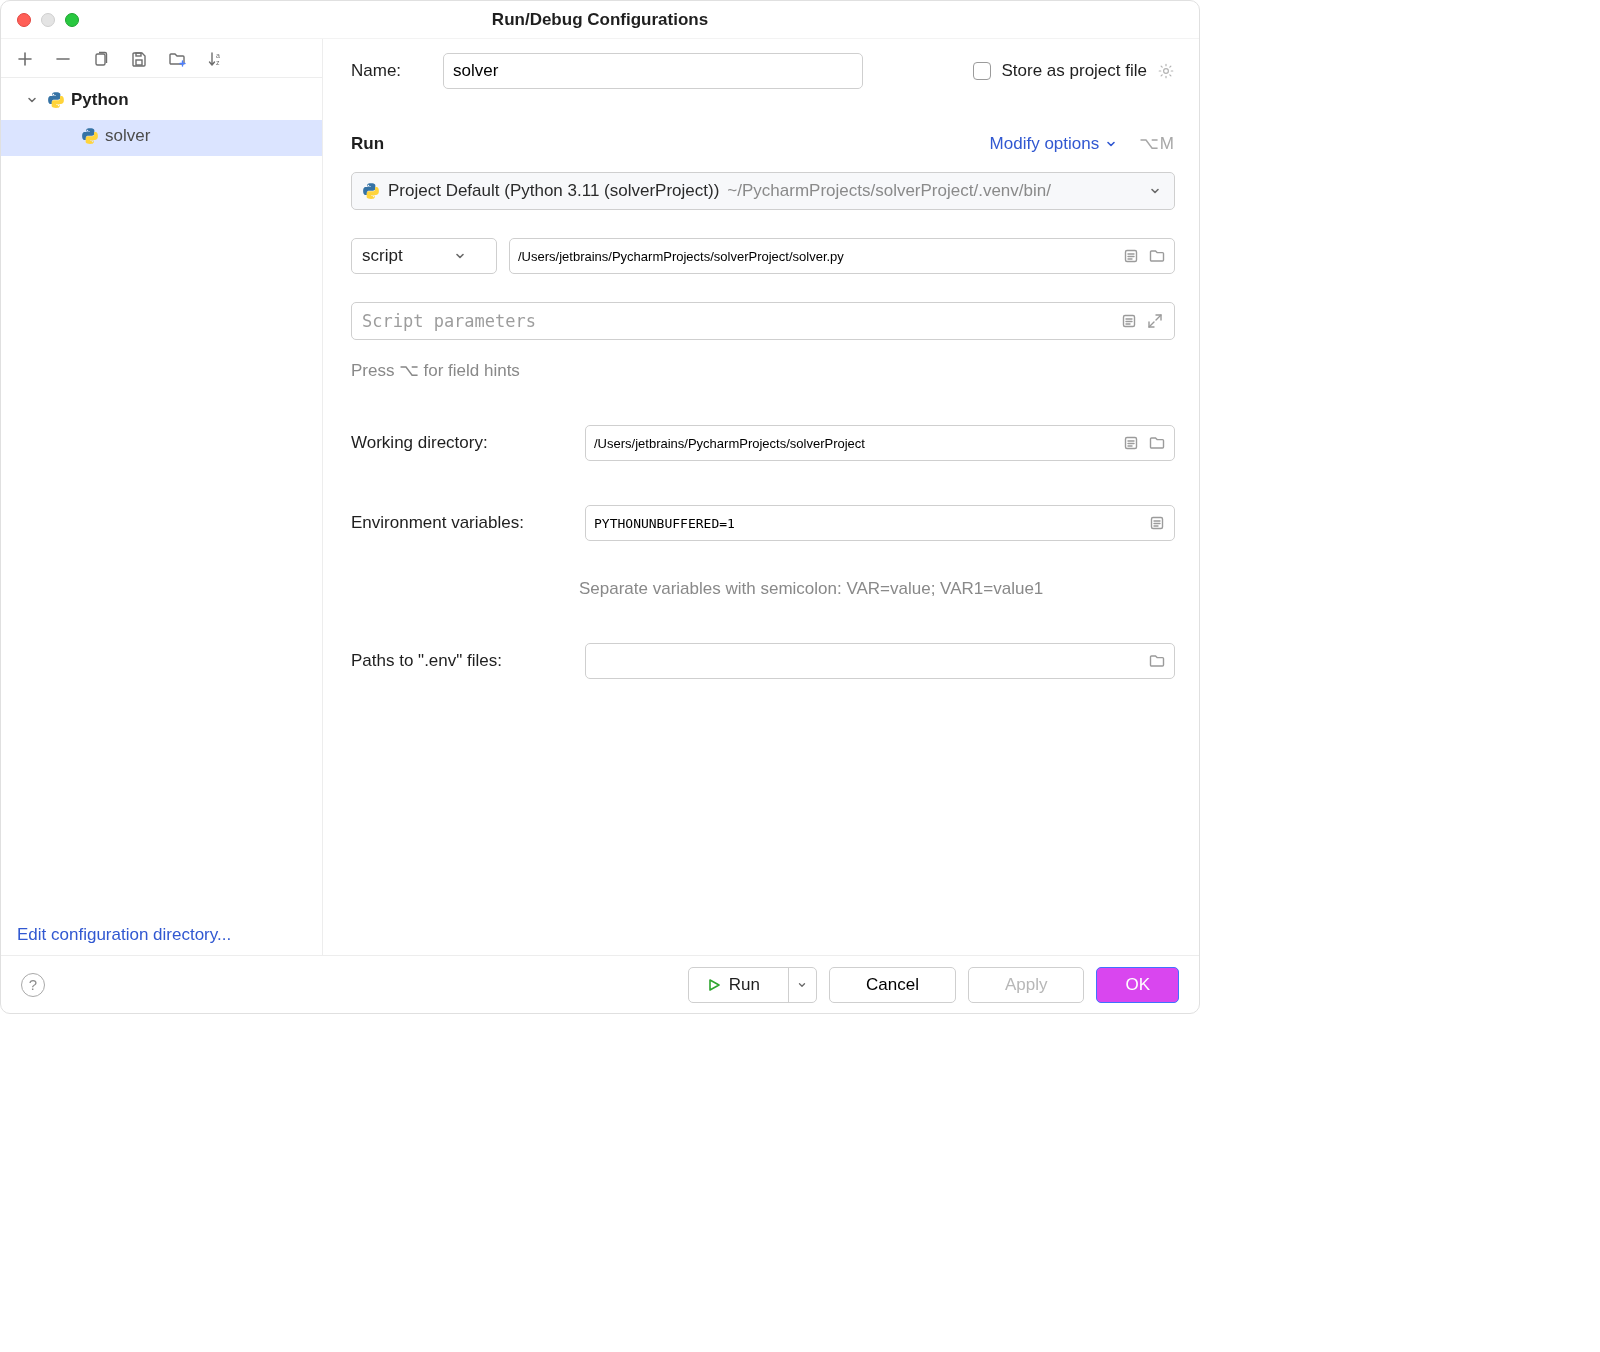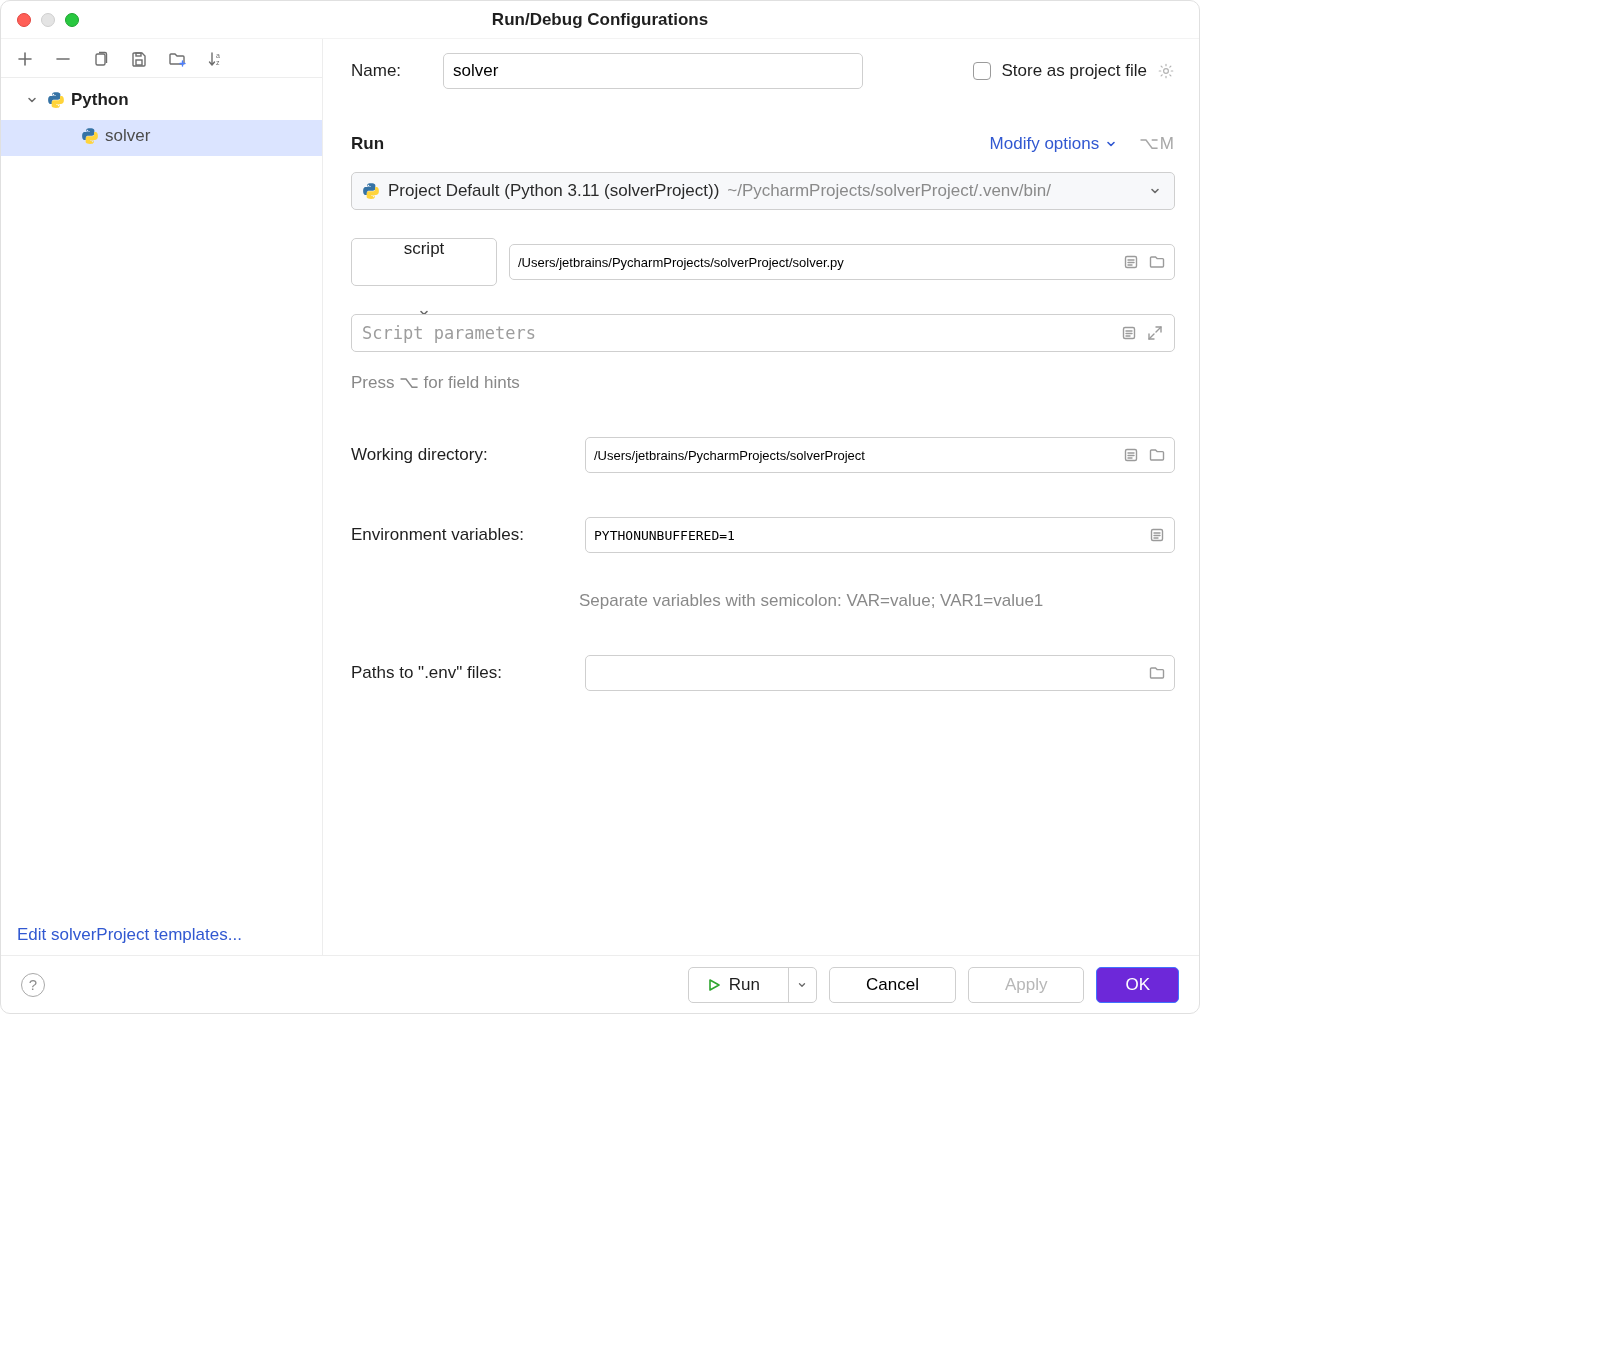--- a/index.html
+++ b/index.html
@@ -159,27 +159,26 @@
     padding: 0 10px;
   }
   .interp .lbl { font-size: 17px; color: #2b2b2b; }
   .interp .path { font-size: 17px; color: #8a8a8a; flex: 1; white-space: nowrap; overflow: hidden; }
   
   .script-row { margin-top: 14px; gap: 12px; }
   .select {
     border: 1px solid #cfcfcf;
     border-radius: 5px;
     background: #fff;
-    height: 48px;
+    height: 36px;
     display: flex;
     align-items: center;
     padding: 0 10px;
     gap: 48px;
     min-width: 146px;
-    flex-direction: column;
   }
   .field-with-icons {
     border: 1px solid #cfcfcf;
     border-radius: 5px;
     background: #fff;
     height: 36px;
     display: flex;
     align-items: center;
     padding: 0 8px;
     flex: 1;
@@ -278,21 +277,21 @@
   }
   .btn.run-group { padding: 0; }
   .btn.run-group .run-main { padding: 0 18px; display: flex; align-items: center; gap: 8px; height: 100%; }
   .btn.run-group .run-dd {
     border-left: 1px solid #cfcfcf;
     width: 28px; height: 100%;
     display: flex; align-items: center; justify-content: center;
   }
   .btn.disabled { color: #b7b7b7; }
   .btn.primary {
-    background: #6d28d9;
+    background: #d946ef;
     border-color: #3f72ff;
     color: #fff;
     padding: 0 28px;
   }
   svg { display: block; }
 </style>
 </head>
 <body>
 
 <div class="titlebar">
@@ -501,21 +500,21 @@
           <svg width="16" height="14" viewBox="0 0 16 14" fill="none">
               <path d="M1.5 3a1 1 0 0 1 1-1h4l1.6 1.6H13.5a1 1 0 0 1 1 1V11a1 1 0 0 1-1 1H2.5a1 1 0 0 1-1-1V3z" stroke="#9b9b9b" stroke-width="1.4"></path>
             </svg>
         </span>
       </div>
     </div>
 
   </div>
 </div>
 
-<a class="edit-templates">Edit solverProject templates...</a>
+<a class="edit-templates">Edit configuration directory...</a>
 
 <div class="footer">
   <span class="help-circle">?</span>
   <span class="spacer"></span>
 
   <div class="btn run-group">
     <span class="run-main">
       <svg width="14" height="14" viewBox="0 0 14 14">
           <path d="M3 2l9 5-9 5V2z" fill="none" stroke="#2fa52f" stroke-width="1.6" stroke-linejoin="round"></path>
         </svg>

